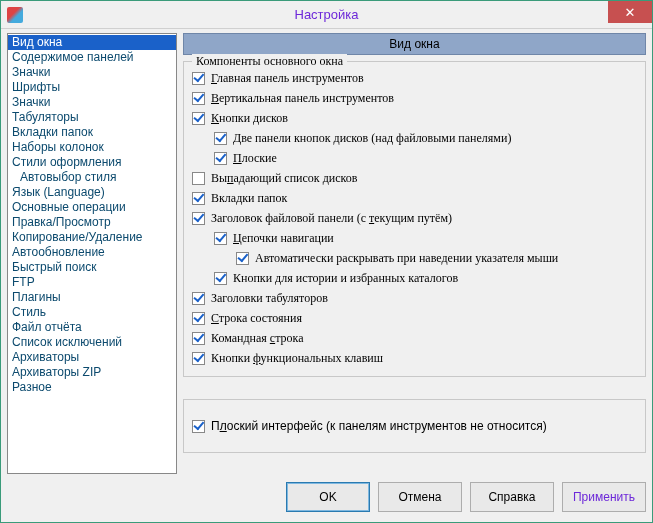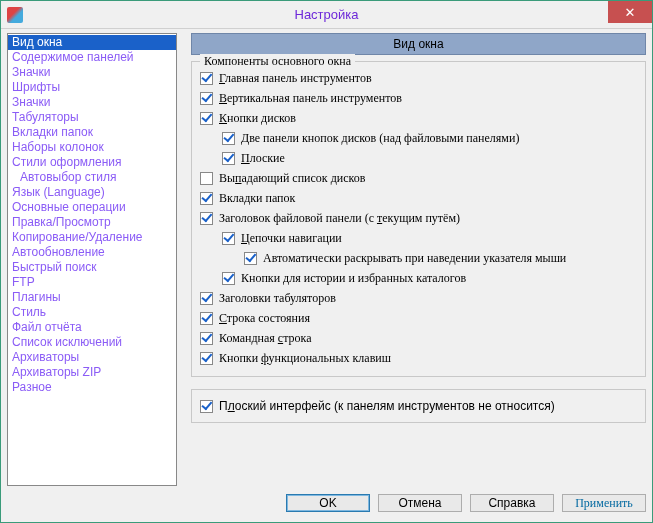--- a/index.html
+++ b/index.html
@@ -50,35 +50,35 @@
     display: flex;
     align-items: center;
     justify-content: center;
     font-size: 13px;
     line-height: 1;
   }
   .body {
     flex: 1;
     display: flex;
     padding: 4px 6px 0 6px;
-    gap: 14px;
+    gap: 6px;
     min-height: 0;
   }
   .tree {
     width: 170px;
     background: #fff;
     border: 1px solid #888;
     overflow: auto;
     padding: 1px 0;
   }
   .tree-item {
     padding: 0 4px;
     line-height: 15px;
     white-space: nowrap;
-    color: #8b5cf6;
+    color: #0c4a6e;
     cursor: default;
   }
   .tree-item.depth1 { padding-left: 4px; }
   .tree-item.depth2 { padding-left: 12px; }
   .tree-item.selected {
     background: #1a61c9;
     color: #fff;
   }
   .right {
     flex: 1;
@@ -132,42 +132,42 @@
     content: "";
     width: 8px; height: 4px;
     border-left: 2px solid #1a61c9;
     border-bottom: 2px solid #1a61c9;
     transform: rotate(-50deg) translate(1px,-1px);
   }
   .opt .lbl { color: #000; }
   .opt .lbl .u { text-decoration: underline; }
   .group-plain {
     border: 1px solid #c8c8c8;
-    margin-top: 12px;
-    padding: 6px 8px;
+    margin-top: 22px;
+    padding: 16px 8px;
   }
   .buttons {
     display: flex;
     justify-content: flex-end;
     gap: 8px;
     padding: 8px 6px 10px 0;
   }
   .btn {
     min-width: 84px;
-    height: 18px;
+    height: 30px;
     border: 1px solid #adadad;
     background: #e9e9e9;
     display: inline-flex;
     align-items: center;
     justify-content: center;
     font-size: 12px;
     color: #000;
   }
   .btn.default { border: 1px solid #2a7ab0; box-shadow: inset 0 0 0 1px #7fb8e0; }
-  .btn.disabled { color: #0369a1; font-family: Liberation Serif, serif; }
+  .btn.disabled { color: #6d28d9; }
   .spacer { flex:1; }
 </style>
 </head>
 <body>
 
 <div class="window">
   <div class="titlebar">
     <div class="icon"></div>
     <div class="title">Настройка</div>
     <div class="close">✕</div>

